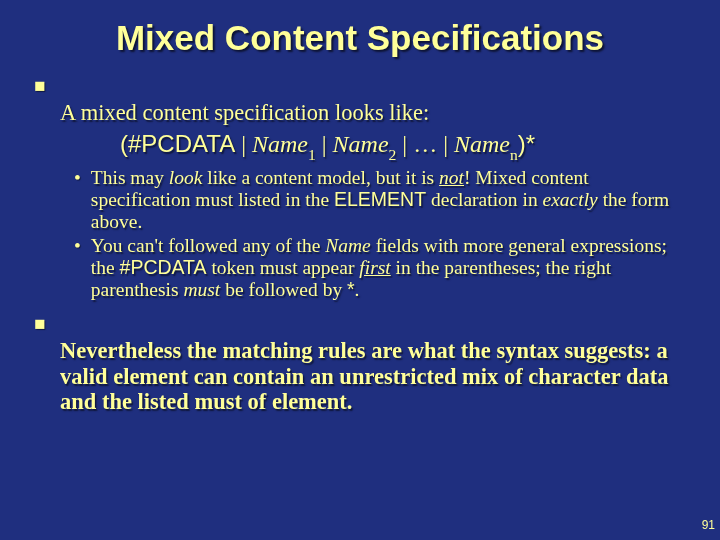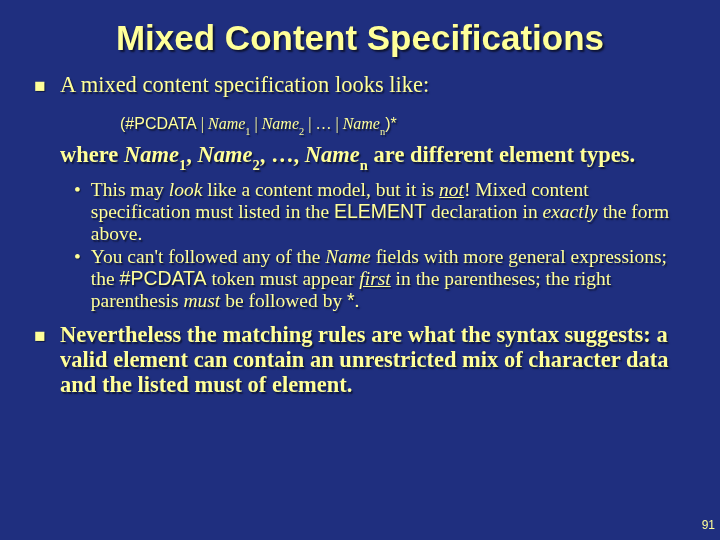--- a/index.html
+++ b/index.html
@@ -43,24 +43,25 @@
     font-size: 14px;
     margin-right: 14px;
     margin-top: 6px;
     flex-shrink: 0;
     width: 12px;
     text-shadow: 1px 1px 1px rgba(0,0,0,0.5);
   }
   .lvl1 .txt {
     flex: 1;
     text-shadow: 1.5px 1.5px 1.5px rgba(0,0,0,0.55);
+    margin-top: 28px;
   }
   .syntax {
-    margin: 18px 0 6px 86px;
-    font-size: 16px;
+    margin: 6px 0 6px 86px;
+    font-size: 24px;
     text-shadow: 1.5px 1.5px 1.5px rgba(0,0,0,0.55);
   }
   .sans { font-family: Arial, Helvetica, sans-serif; }
   .ital { font-style: italic; }
   .sub { font-size: 0.65em; vertical-align: sub; position: relative; top: 0.15em; }
   .where {
     margin-left: 26px;
     font-weight: bold;
     font-size: 22.5px;
     margin-bottom: 8px;
@@ -106,23 +107,20 @@
 
     <div class="lvl1">
       <div class="bullet">◼</div>
       <div class="txt">A mixed content specification looks like:</div>
     </div>
 
     <div class="syntax">
       <span class="sans">(</span><span class="sans">#PCDATA</span><span> | </span><span class="ital">Name</span><span class="sub">1</span><span> | </span><span class="ital">Name</span><span class="sub">2</span><span> | </span><span> … </span><span> | </span><span class="ital">Name</span><span class="sub">n</span><span class="sans">)*</span>
     </div>
 
-    <div class="where">
-      <span>where </span><span class="ital">Name</span><span class="sub">1</span><span>, </span><span class="ital">Name</span><span class="sub">2</span><span>, …, </span><span class="ital">Name</span><span class="sub">n</span><span> are different element types.</span>
-    </div>
 
     <div class="lvl2-group">
       <div class="lvl2">
         <div class="dot">•</div>
         <div class="txt2">
           <span>This may </span><span class="ital">look</span><span> like a content model, but it is </span><span class="ital und">not</span><span>!  Mixed content specification must listed in the </span><span class="sans">ELEMENT</span><span> declaration in </span><span class="ital">exactly</span><span> the form above.</span>
         </div>
       </div>
       <div class="lvl2">
         <div class="dot">•</div>

